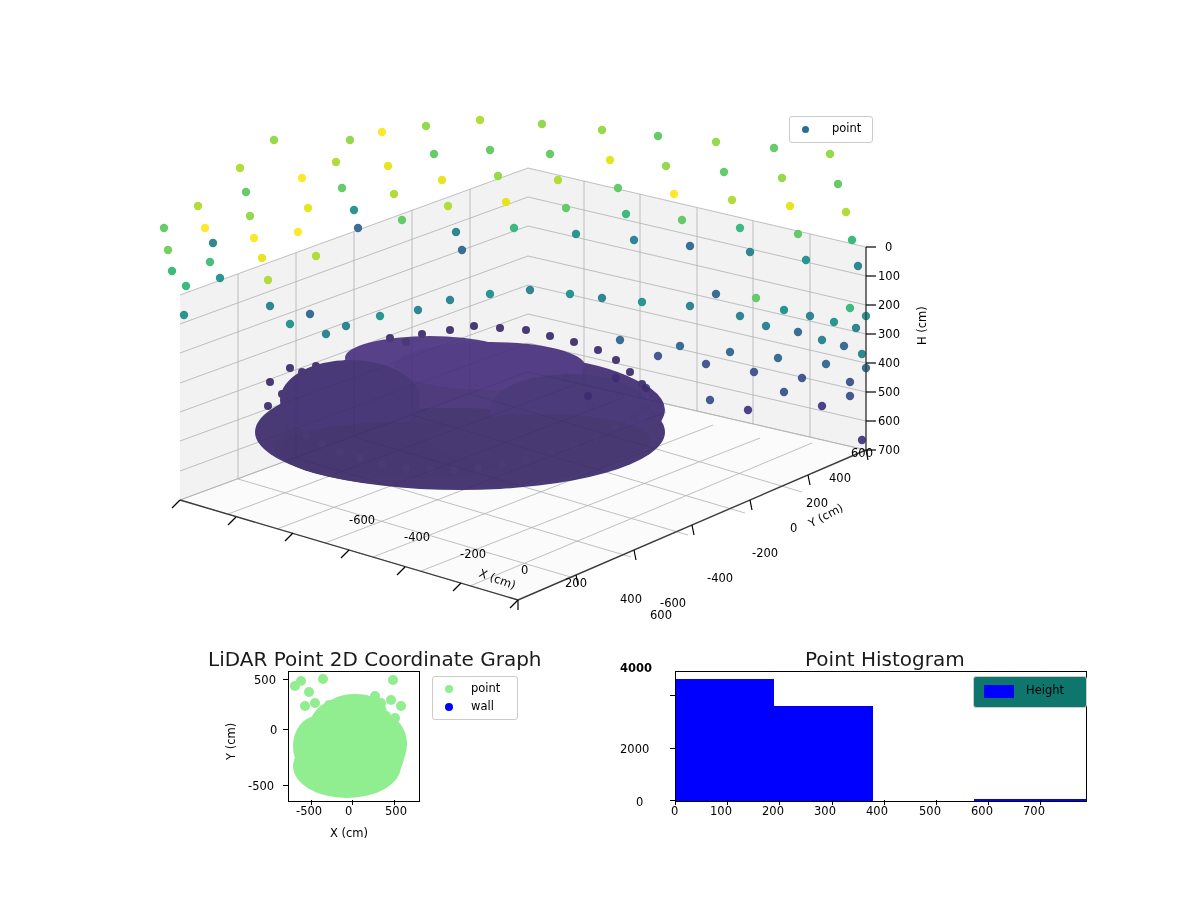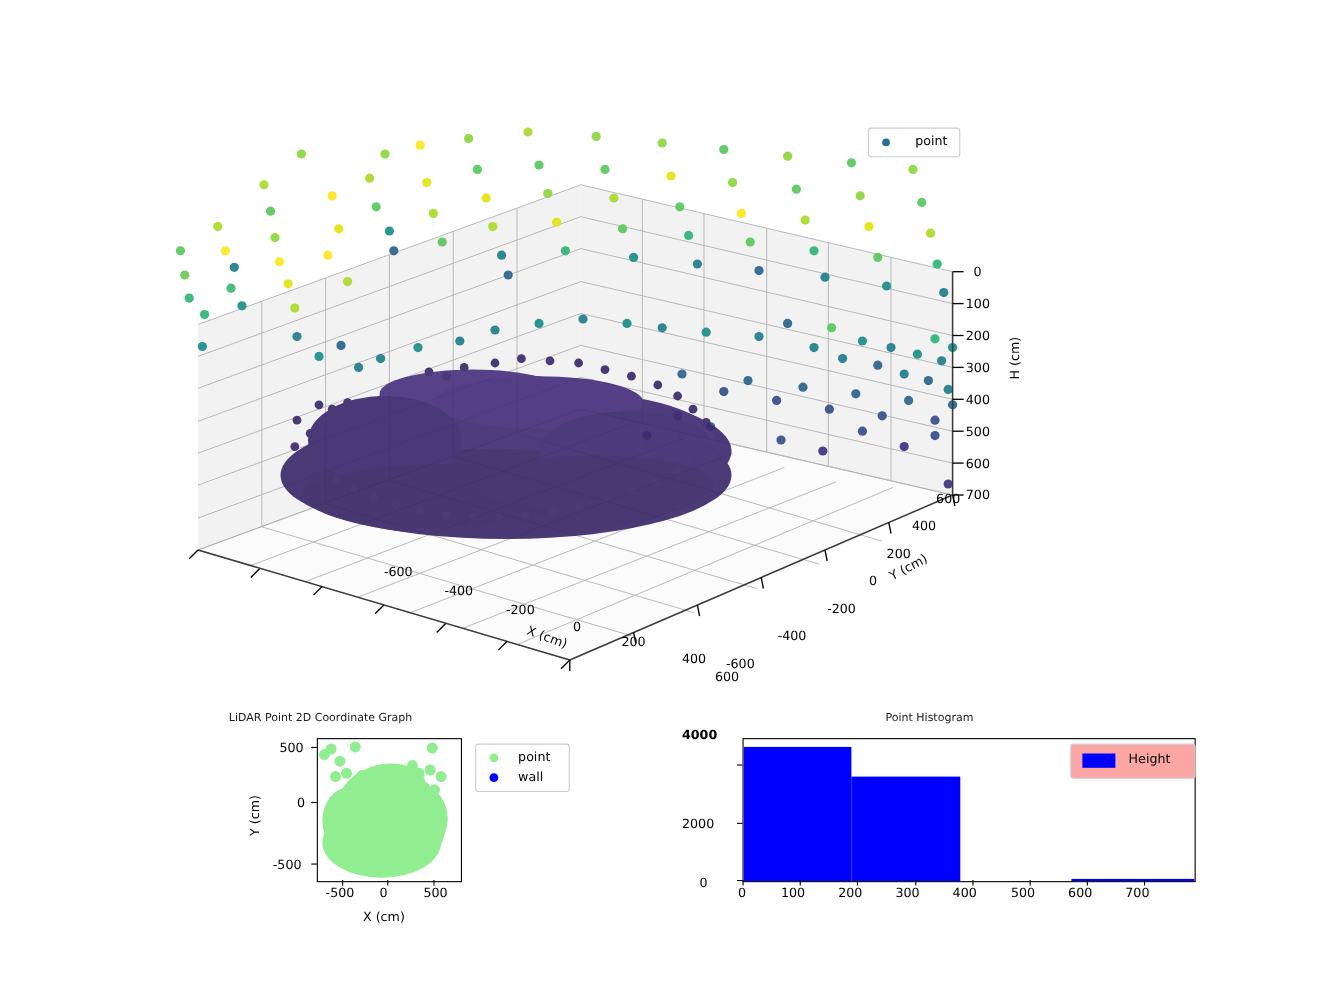--- a/index.html
+++ b/index.html
@@ -3,21 +3,21 @@
 <meta charset="utf-8">
 <style>
   html,body{margin:0;padding:0;background:#ffffff;}
   body{width:1200px;height:900px;position:relative;overflow:hidden;
        font-family:"DejaVu Sans","Liberation Sans",sans-serif;color:#000;}
   .fig{position:absolute;left:0;top:0;width:1200px;height:900px;}
 
   
   .title3d{position:absolute;left:0;top:84px;width:1200px;text-align:center;
            font-size:15px;color:#1a1a1a;}
-  .subtitle{position:absolute;font-size:10px;color:#1a1a1a;white-space:nowrap;}
+  .subtitle{position:absolute;font-size:20px;color:#1a1a1a;white-space:nowrap;}
   .tick{position:absolute;font-size:11.5px;color:#000;white-space:nowrap;}
   .axlabel{position:absolute;font-size:11.5px;color:#000;white-space:nowrap;}
 
   
   #ax3d{position:absolute;left:150px;top:110px;width:920px;height:520px;}
   #ax3d svg{position:absolute;left:0;top:0;}
   .legend3d{position:absolute;left:789px;top:116px;width:82px;height:25px;
             border:1px solid #cccccc;border-radius:3px;background:#fff;
             box-shadow:0 0 0 0 rgba(0,0,0,0);}
   .legend3d .mk{position:absolute;left:12px;top:9px;width:7px;height:7px;
@@ -30,21 +30,21 @@
   .legend2d{position:absolute;left:432px;top:676px;width:84px;height:42px;
             border:1px solid #cccccc;border-radius:3px;background:#fff;}
   .legend2d .mk{position:absolute;left:12px;width:8px;height:8px;border-radius:50%;}
   .legend2d .lb{position:absolute;left:38px;font-size:11.5px;}
 
   
   #axh{position:absolute;left:675px;top:671px;width:410px;height:129px;
        border:1px solid #000;background:#fff;overflow:hidden;}
   .bar{position:absolute;bottom:0;background:#0000ff;}
   .legendh{position:absolute;left:973px;top:676px;width:112px;height:30px;
-           border:1px solid #cccccc;border-radius:3px;background:#fca5a5;}
+           border:1px solid #cccccc;border-radius:3px;background:#0f766e;}
   .legendh .pt{position:absolute;left:10px;top:8px;width:30px;height:13px;
                background:#0000ff;}
   .legendh .lb{position:absolute;left:52px;top:6px;font-size:11.5px;}
 
   .ytickmark{position:absolute;height:1px;background:#000;}
   .xtickmark{position:absolute;width:1px;background:#000;}
 </style>
 </head>
 <body>
 

